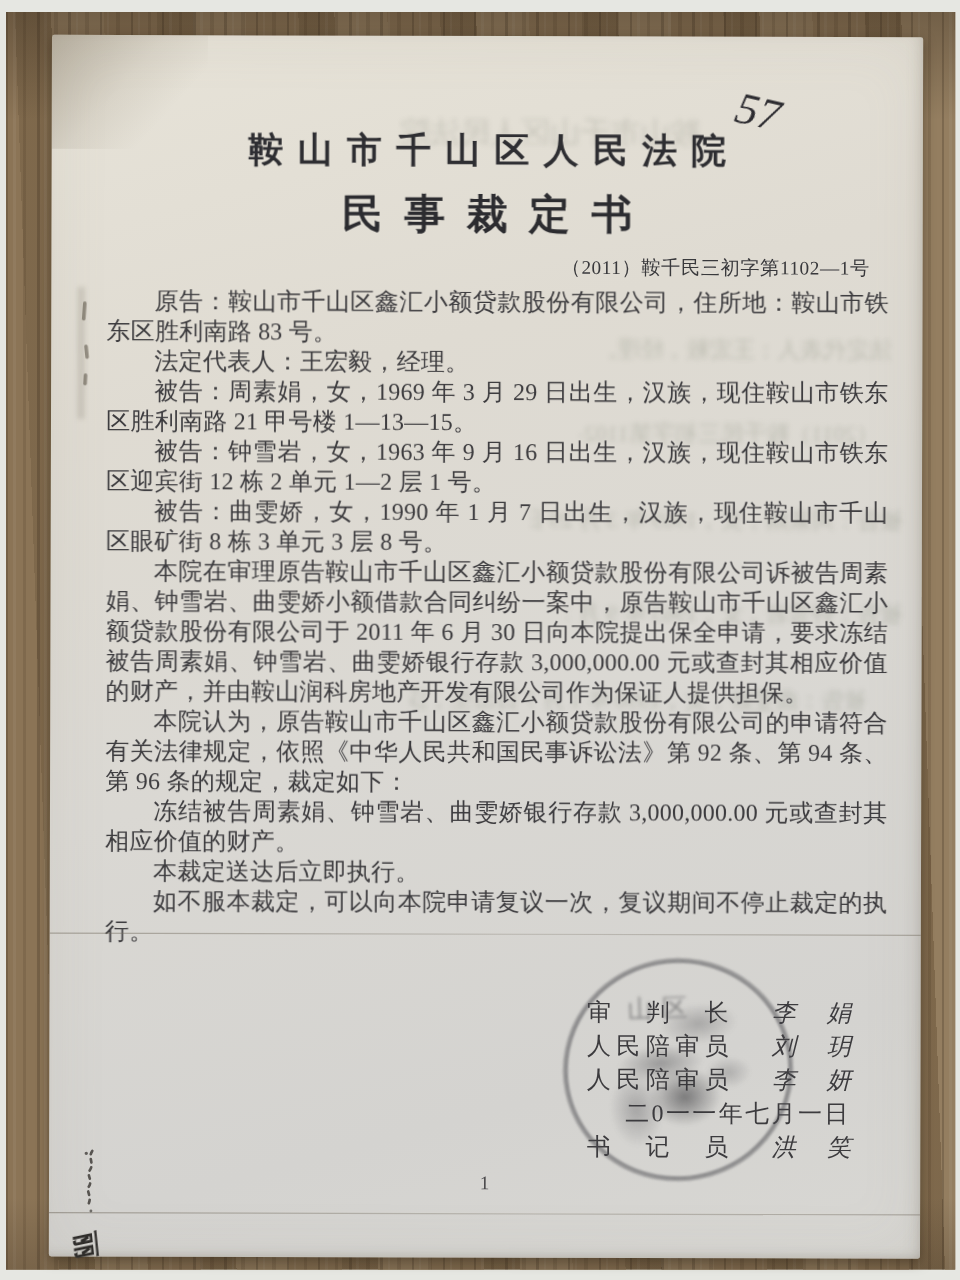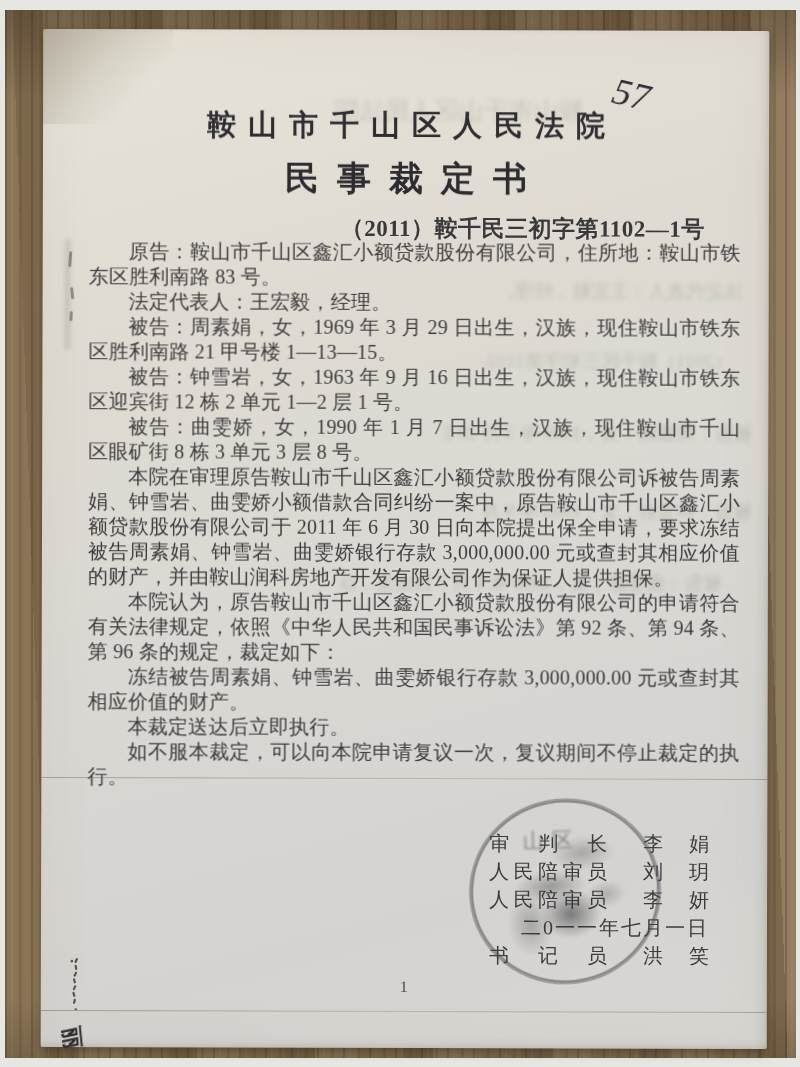--- a/index.html
+++ b/index.html
@@ -59,39 +59,39 @@
     letter-spacing:12px; text-indent:12px; color:#2e2e32;
     filter:blur(0.2px);
   }
   .doc-type {
     position:absolute; left:0; top:126px; width:100%;
     text-align:center; font-size:34px; font-weight:700;
     letter-spacing:18px; text-indent:18px; color:#2c2c30;
     filter:blur(0.2px);
   }
   .case-number {
-    position:absolute; right:64px; top:183px;
-    font-size:23px; color:#39393c; letter-spacing:0.5px;font-weight:bold;
+    position:absolute; right:44px; top:183px;
+    font-size:16px; color:#39393c; letter-spacing:0.5px;
   }
   
   .body-text {
     position:absolute; left:46px; top:210px; width:652px;
     font-size:20px; line-height:25px; color:#3c3b3e;
     letter-spacing:0.2px; text-align:justify;
     filter:blur(0.15px);
   }
   .body-text p { text-indent:2em; }
   
   .signature {
     position:absolute; right:58px; top:800px; width:220px;
     font-size:20px; color:#3c3b3e; z-index:2;
   }
   .sig-row { display:flex; justify-content:space-between; height:28px; align-items:baseline; }
   .sig-role { display:inline-block; width:118px; text-align:justify; text-align-last:justify; }
-  .sig-name { display:inline-block; width:66px; text-align:justify; text-align-last:justify; }
+  .sig-name { display:inline-block; width:66px; text-align:justify; text-align-last:justify;font-style:italic; }
   .sig-date { height:28px; text-align:right; letter-spacing:2px; }
   
   .stamp {
     position:absolute; left:428px; top:768px; width:192px; height:186px;
     border-radius:50%; border:4px solid rgba(72,72,77,0.42);
     transform:rotate(-6deg); filter:blur(0.7px); z-index:3; pointer-events:none;
   }
   .stamp::after {
     content:""; position:absolute; inset:-2px; border-radius:50%;
     border:2px solid rgba(72,72,77,0.22); transform:rotate(3deg);

